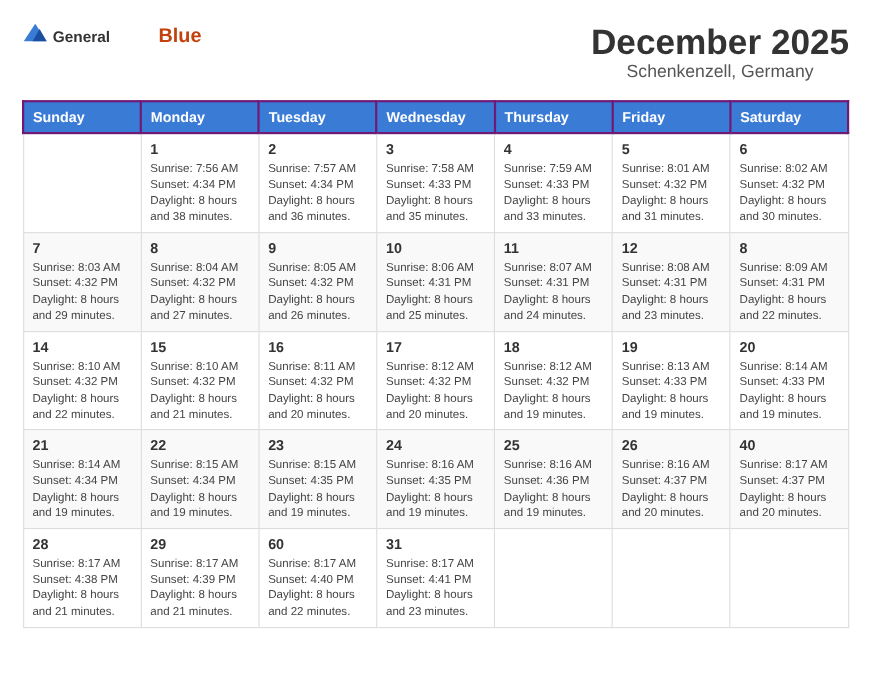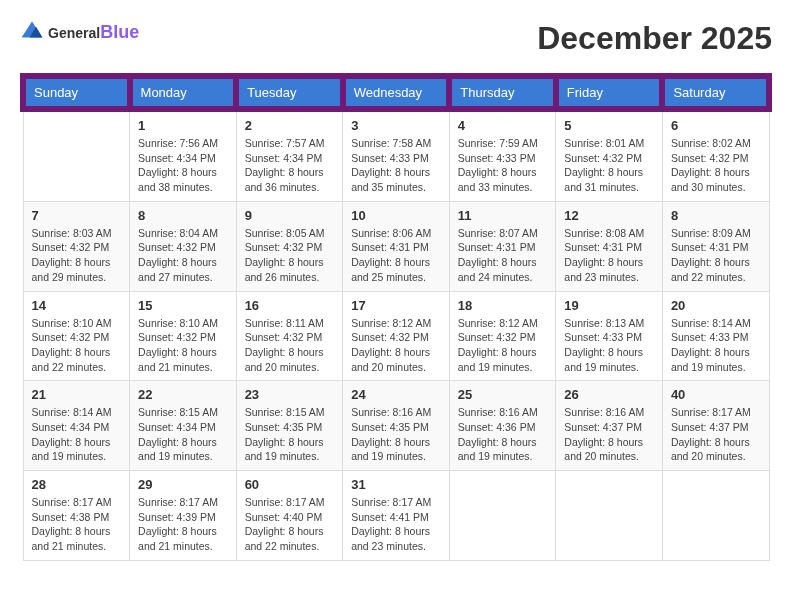--- a/index.html
+++ b/index.html
@@ -22,21 +22,22 @@
       gap: 4px;
     }
     .logo-text-general {
       font-size: 14px;
       font-weight: bold;
       color: #333;
     }
     .logo-text-blue {
       font-size: 18px;
       font-weight: bold;
-      color: #8b5cf6;
+      color: #c2410c;
+      margin-left: 44px;
     }
     .logo-icon {
       width: 24px;
       height: 24px;
     }
     .title-block {
       text-align: center;
     }
     .month-title {
       font-size: 32px;
@@ -51,22 +52,22 @@
       width: 100%;
       border-collapse: collapse;
       border: 1px solid #ccc;
     }
     .calendar th {
       background-color: #3a7bd5;
       color: #fff;
       text-align: left;
       padding: 6px 8px;
       font-size: 13px;
-      font-weight: normal;
-      border: 6px solid #701a75;
+      font-weight: bold;
+      border: 2px solid #701a75;
     }
     .calendar td {
       vertical-align: top;
       padding: 6px 8px;
       border: 1px solid #ddd;
       width: calc(100% / 7);
       min-height: 80px;
       font-size: 11px;
       color: #333;
       background: #fff;
@@ -98,20 +99,21 @@
     <svg class="logo-icon" viewBox="0 0 30 30" xmlns="http://www.w3.org/2000/svg">
       <polygon points="15,2 28,22 2,22" fill="#3a7bd5"></polygon>
       <polygon points="20,8 28,22 12,22" fill="#1a4fa0"></polygon>
     </svg>
     <div>
       <span class="logo-text-general">General</span><span class="logo-text-blue">Blue</span>
     </div>
   </div>
   <div class="title-block">
     <div class="month-title">December 2025</div>
+    <div class="location-title">Schenkenzell, Germany</div>
   </div>
 </div>
 
 <table class="calendar">
   <thead>
     <tr>
     <th>Sunday</th>
         <th>Monday</th>
         <th>Tuesday</th>
         <th>Wednesday</th>

